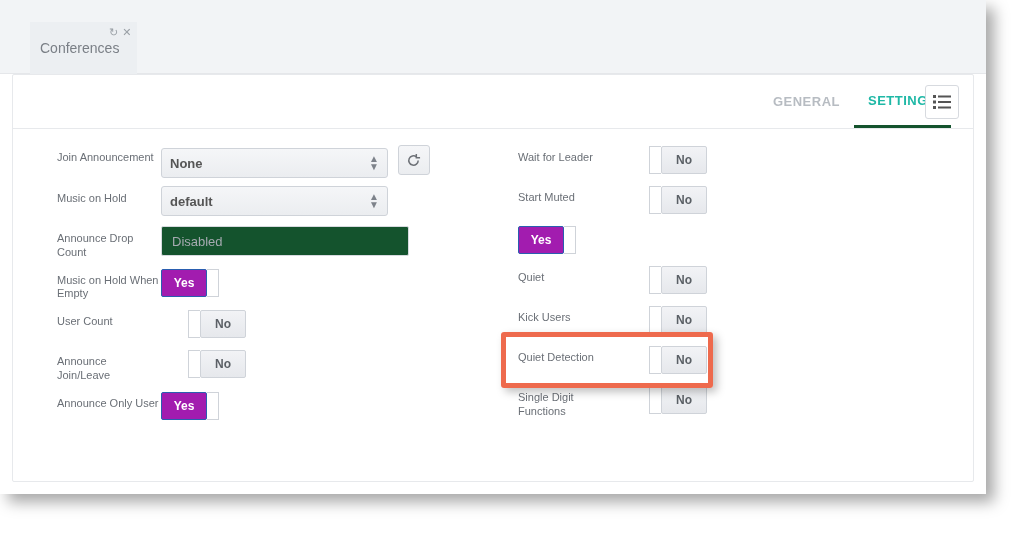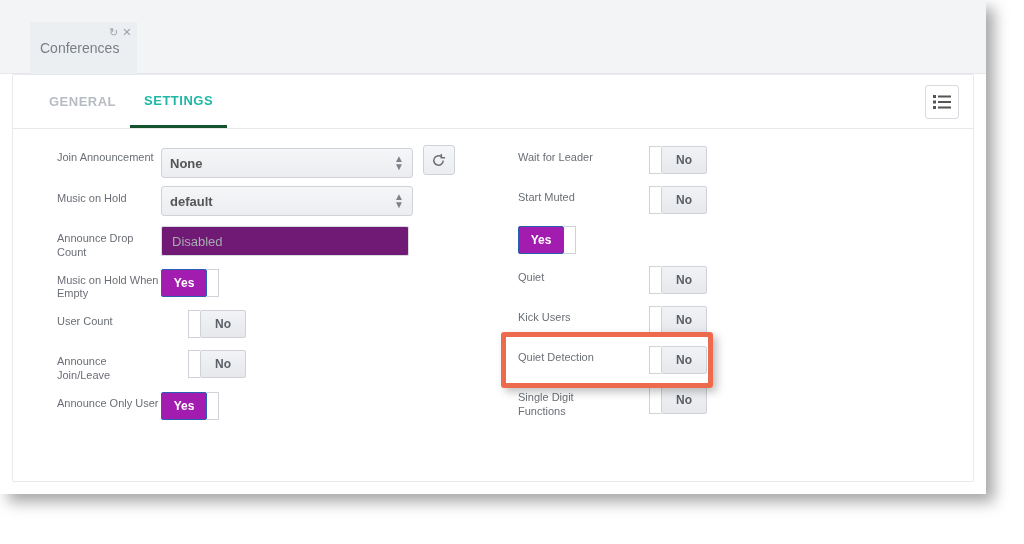--- a/index.html
+++ b/index.html
@@ -52,20 +52,21 @@
     border: 1px solid #e7e9ec;
     border-radius: 2px;
   }
   .tabbar {
     height: 54px;
     border-bottom: 1px solid #e7e9ec;
     display: flex;
     align-items: stretch;
     padding: 0 22px;
     position: relative;
+    justify-content: flex-end;
   }
   .tab {
     display: flex;
     align-items: center;
     padding: 0 14px;
     font-size: 13px;
     font-weight: 600;
     letter-spacing: .5px;
     color: #b7bcc2;
     text-transform: uppercase;
@@ -107,21 +108,21 @@
     color: #6a6f76;
     line-height: 1.25;
     font-size: 11px;
   }
   .ctrlcell { flex: 0 0 auto; }
 
   .select {
     display: inline-flex;
     align-items: center;
     justify-content: space-between;
-    width: 252px;
+    width: 227px;
     height: 30px;
     background: linear-gradient(#f5f6f8,#ebedf0);
     border: 1px solid #cfd3d9;
     border-radius: 3px;
     padding: 0 8px;
     font-weight: 600;
     color: #555;
     cursor: pointer;
   }
   .select .arrows {
@@ -145,21 +146,21 @@
   }
   .iconbtn svg { width: 15px; height: 15px; fill: none; stroke: #6d7177; stroke-width: 1.6; }
 
   .textinput {
     width: 248px; height: 30px;
     border: 1px solid #d7dadf;
     border-radius: 2px;
     padding: 0 10px;
     font-size: 13px;
     color: #a5aab0;
-    background: #701a75;
+    background: #14532d;
   }
 
   .toggle {
     display: inline-flex;
     align-items: center;
     height: 30px;
     cursor: pointer;
   }
   .toggle .pill {
     display: inline-flex;

